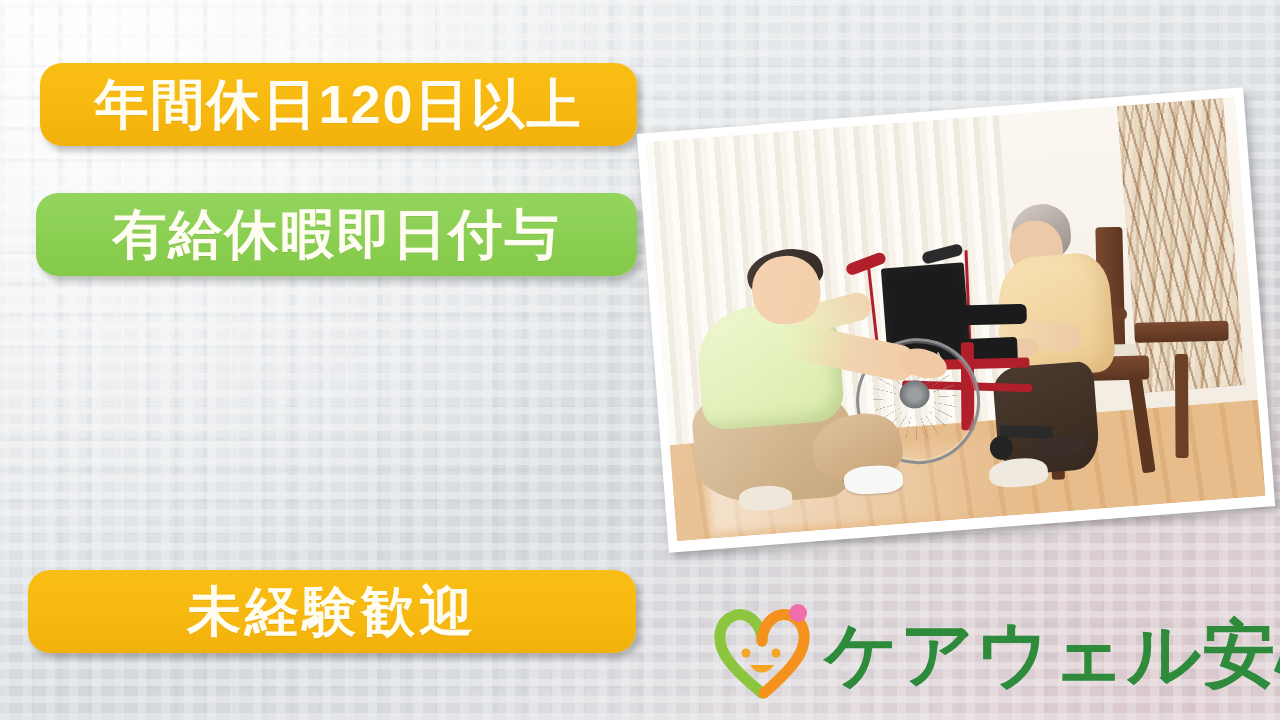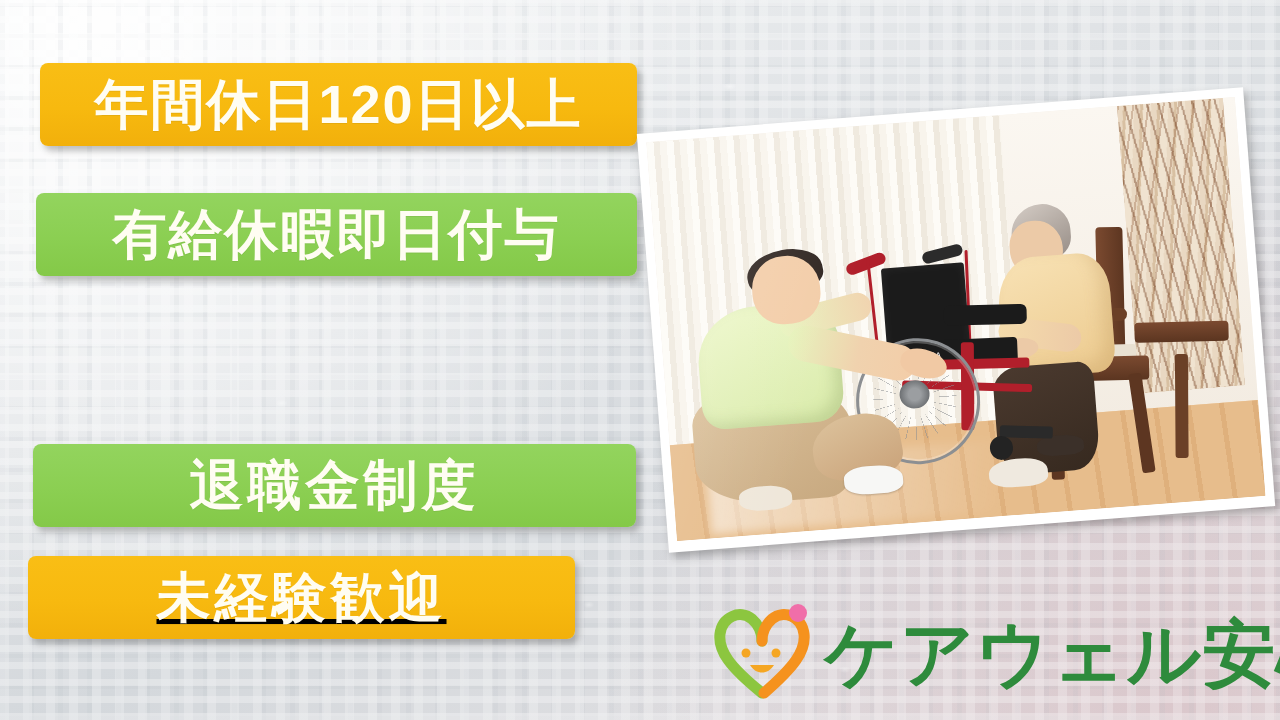--- a/index.html
+++ b/index.html
@@ -34,21 +34,21 @@
       radial-gradient(ellipse 8px 5px at 78% 30%, rgba(255,255,255,.7), rgba(255,255,255,0) 70%),
       radial-gradient(ellipse 9px 5px at 22% 56%, rgba(255,255,255,.7), rgba(255,255,255,0) 70%),
       radial-gradient(ellipse 11px 6px at 88% 72%, rgba(255,255,255,.8), rgba(255,255,255,0) 70%),
       radial-gradient(ellipse 8px 5px at 46% 84%, rgba(255,255,255,.7), rgba(255,255,255,0) 70%),
       radial-gradient(ellipse 9px 5px at 66% 93%, rgba(255,255,255,.75), rgba(255,255,255,0) 70%);
   }
 
   
   .badge{
     position:absolute;
-    border-radius:8px;
+    border-radius:22px;
     display:flex;align-items:center;justify-content:center;
     box-shadow:4px 5px 6px rgba(70,70,70,.33);
     overflow:hidden;
   }
   .badge .btxt{
     color:#FFFDF2;
     font-size:54px;
     font-weight:700;
     letter-spacing:2px;
     line-height:1;
@@ -56,21 +56,21 @@
     text-shadow:0 1px 0 rgba(0,0,0,.06);
     transform:translateY(-1px);
   }
   .badge.orange{background:linear-gradient(180deg,#F9BE15 0%,#F7B90F 55%,#F2B00B 100%);}
   .badge.green {background:linear-gradient(180deg,#93D45E 0%,#8BCF52 55%,#84C948 100%);}
 
   #b1{left:40px;  top:63px;  width:597px;height:83px;}
   #b2{left:36px;  top:193px; width:601px;height:83px;}
   #b3{left:33px;  top:318px; width:604px;height:83px;}
   #b4{left:33px;  top:444px; width:603px;height:83px;}
-  #b5{left:28px;  top:556px; width:547px;height:83px;text-decoration:underline;}
+  #b5{left:28px;  top:570px; width:608px;height:83px;}
 
   #b3 .btxt,#b4 .btxt,#b5 .btxt{letter-spacing:4px;}
 
   
   #photo-wrap{
     position:absolute;
     left:652px;top:110px;
     width:590px;height:400px;
     transform:rotate(-4.4deg);
     transform-origin:50% 50%;
@@ -344,23 +344,20 @@
 
 <div id="stage">
   <div class="tex"></div>
   <div class="tex2"></div>
 
   <div class="badge orange" id="b1">
     <span class="btxt">年間休日120日以上</span>
   </div>
   <div class="badge green" id="b2">
     <span class="btxt">有給休暇即日付与</span>
-  </div>
-  <div class="badge green" id="b4">
-    <span class="btxt">退職金制度</span>
   </div>
   <div class="badge orange" id="b5">
     <span class="btxt">未経験歓迎</span>
   </div>
 
   <div id="photo-wrap">
     <div id="photo">
       <div class="room-curtain"></div>
       <div class="room-wall"></div>
       <div class="room-curtain2"></div>

